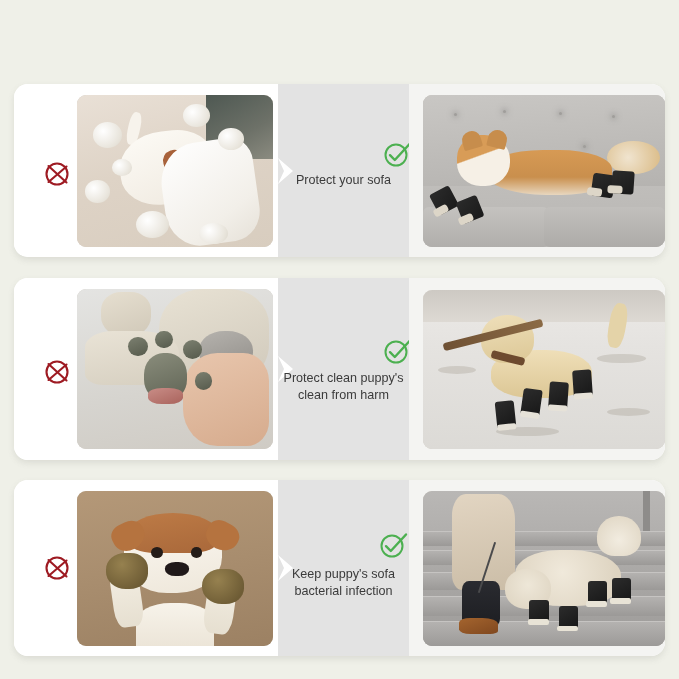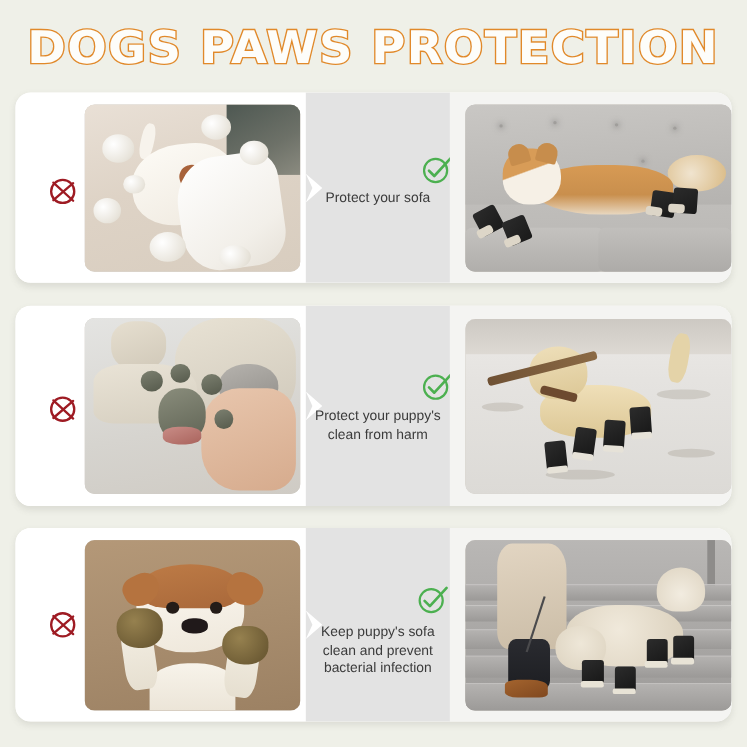--- a/index.html
+++ b/index.html
@@ -429,23 +429,20 @@
   .s-steps .rail {
     position:absolute; right:6%; top:0; width:3%; height:28%;
     background:#8e8c8a;
   }
 </style>
 </head>
 <body>
 
 <div class="page">
 
-  <div class="title-wrap">
-    <span class="title">DOGS PAWS PROTECTION</span>
-  </div>
 
   <div class="card" id="panel-1">
     <div class="card-inner">
 
       <div class="before-zone">
 
         <div class="x-icon">
           <svg viewBox="0 0 32 32" width="32" height="32">
             <circle cx="16" cy="16" r="10.5" fill="none" stroke="#9e1b23" stroke-width="2.1"></circle>
             <line x1="7.5" y1="8" x2="25.5" y2="24.5" stroke="#9e1b23" stroke-width="2.1" stroke-linecap="round"></line>
@@ -554,21 +551,21 @@
             <path d="M0 0 L15 13 L0 26 L6 13 Z" fill="#ffffff"></path>
           </svg>
         </div>
         <div class="check-icon">
           <svg viewBox="0 0 30 30" width="30" height="30">
             <circle cx="14" cy="16" r="10.5" fill="none" stroke="#4cb050" stroke-width="2"></circle>
             <path d="M8 16.2 L12.8 21 L28 4.5" fill="none" stroke="#4cb050" stroke-width="2.4" stroke-linecap="round" stroke-linejoin="round"></path>
           </svg>
         </div>
         <div class="msg-text">
-          <div>Protect your puppy's</div>
+          <div>Protect clean puppy's</div>
           <div>clean from harm</div>
         </div>
       </div>
 
       <div class="after-zone">
         <div class="photo after-photo">
           <div class="scene s-snow">
             <div class="horizon"></div>
             <div class="blob" style="left:6%;  top:48%; width:16%; height:5%;"></div>
             <div class="blob" style="left:72%; top:40%; width:20%; height:6%;"></div>
@@ -627,21 +624,20 @@
           </svg>
         </div>
         <div class="check-icon">
           <svg viewBox="0 0 30 30" width="30" height="30">
             <circle cx="14" cy="16" r="10.5" fill="none" stroke="#4cb050" stroke-width="2"></circle>
             <path d="M8 16.2 L12.8 21 L28 4.5" fill="none" stroke="#4cb050" stroke-width="2.4" stroke-linecap="round" stroke-linejoin="round"></path>
           </svg>
         </div>
         <div class="msg-text">
           <div>Keep puppy's sofa</div>
-          <div>clean and prevent</div>
           <div>bacterial infection</div>
         </div>
       </div>
 
       <div class="after-zone">
         <div class="photo after-photo">
           <div class="scene s-steps">
             <div class="rail"></div>
             <div class="step" style="top:26%; height:9%;"></div>
             <div class="step" style="top:38%; height:9%;"></div>

